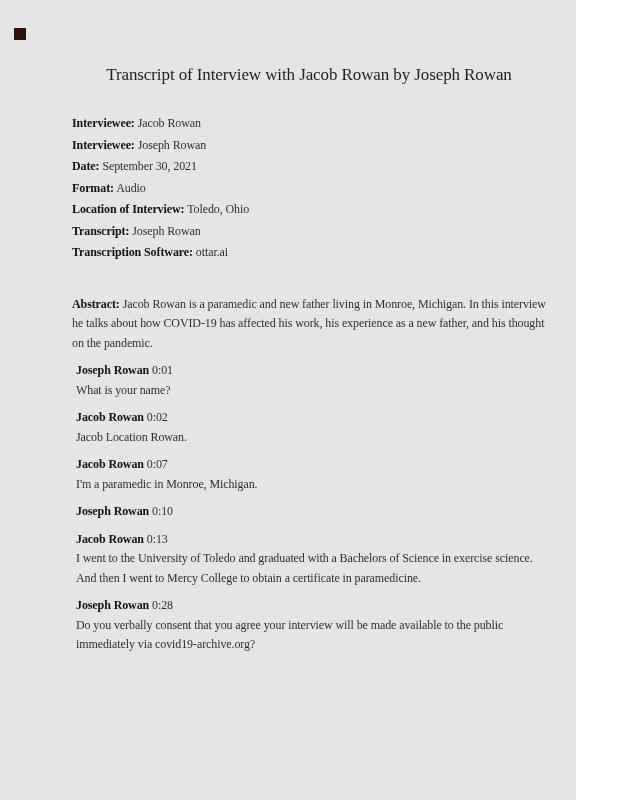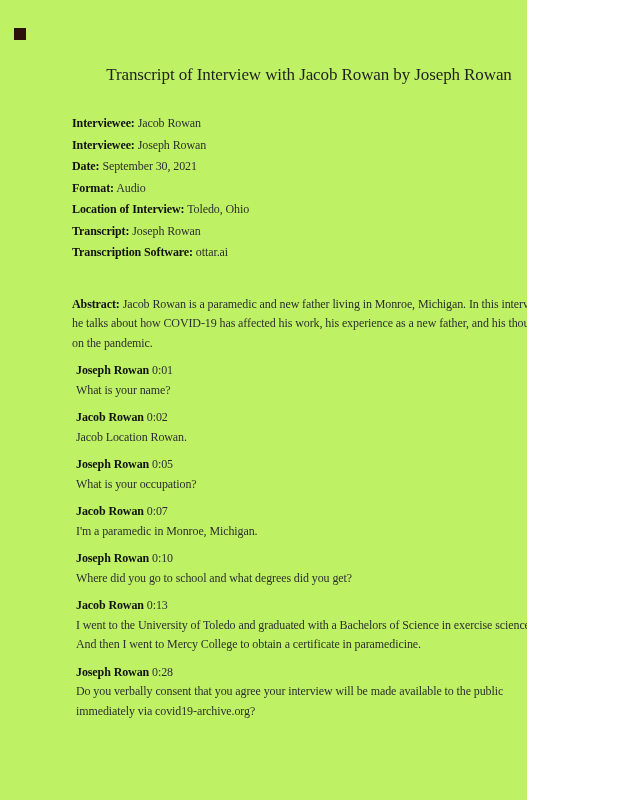--- a/index.html
+++ b/index.html
@@ -1,20 +1,20 @@
 <!DOCTYPE html>
 <html><head>
 <meta charset="utf-8">
 <style>
   html, body { margin: 0; padding: 0; background: #ffffff; }
   .page {
     position: relative;
-    width: 527px;
+    width: 576px;
     height: 800px;
-    background: #bef264;
+    background: #e5e5e5;
     font-family: "Liberation Serif", serif;
     color: #2e2e2e;
     overflow: hidden;
   }
   .corner-mark {
     position: absolute;
     left: 14px;
     top: 28px;
     width: 12px;
     height: 12px;
@@ -64,30 +64,25 @@
     <div id="dialogue">
         <div class="qa-block">
           <p class="speaker-line"><strong>Joseph Rowan</strong><span> 0:01</span></p>
           <p class="utterance">What is your name?</p>
         </div>
         <div class="qa-block">
           <p class="speaker-line"><strong>Jacob Rowan</strong><span> 0:02</span></p>
           <p class="utterance">Jacob Location Rowan.</p>
         </div>
         <div class="qa-block">
-          <p class="speaker-line"><strong>Joseph Rowan</strong><span> 0:05</span></p>
-          <p class="utterance">What is your occupation?</p>
-        </div>
-        <div class="qa-block">
           <p class="speaker-line"><strong>Jacob Rowan</strong><span> 0:07</span></p>
           <p class="utterance">I'm a paramedic in Monroe, Michigan.</p>
         </div>
         <div class="qa-block">
           <p class="speaker-line"><strong>Joseph Rowan</strong><span> 0:10</span></p>
-          <p class="utterance">Where did you go to school and what degrees did you get?</p>
         </div>
         <div class="qa-block">
           <p class="speaker-line"><strong>Jacob Rowan</strong><span> 0:13</span></p>
           <p class="utterance">I went to the University of Toledo and graduated with a Bachelors of Science in exercise science. And then I went to Mercy College to obtain a certificate in paramedicine.</p>
         </div>
         <div class="qa-block">
           <p class="speaker-line"><strong>Joseph Rowan</strong><span> 0:28</span></p>
           <p class="utterance">Do you verbally consent that you agree your interview will be made available to the public immediately via covid19-archive.org?</p>
         </div>
       </div>

